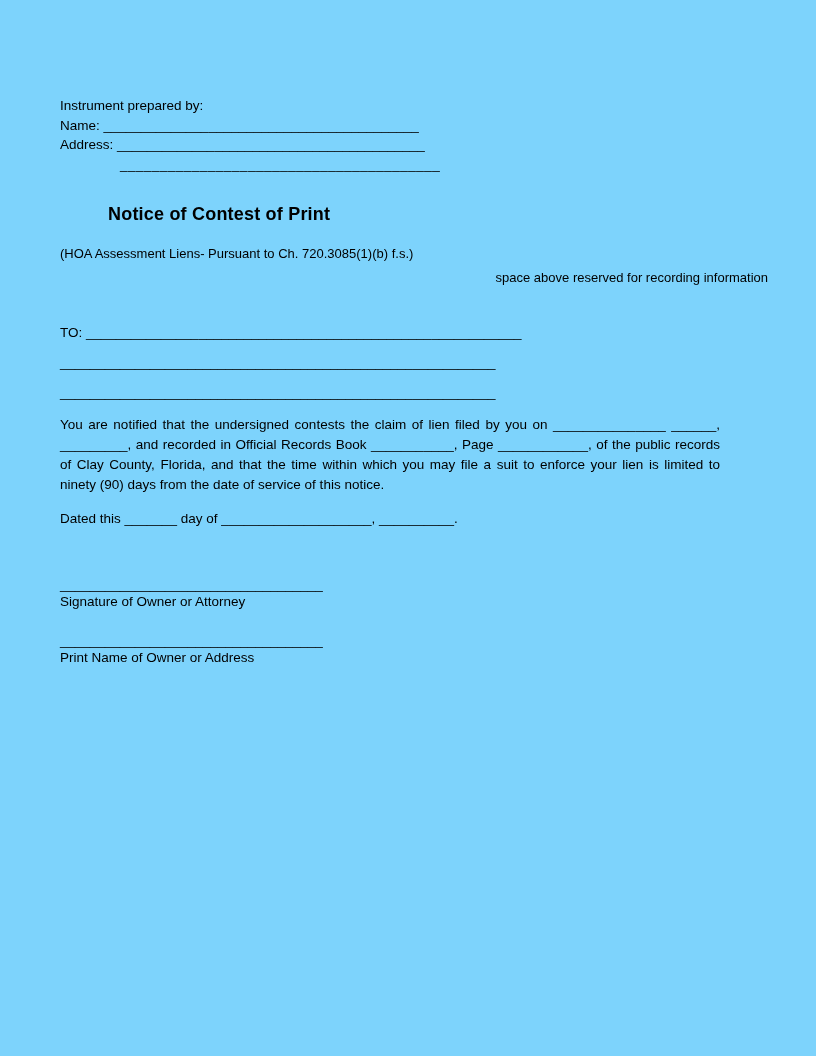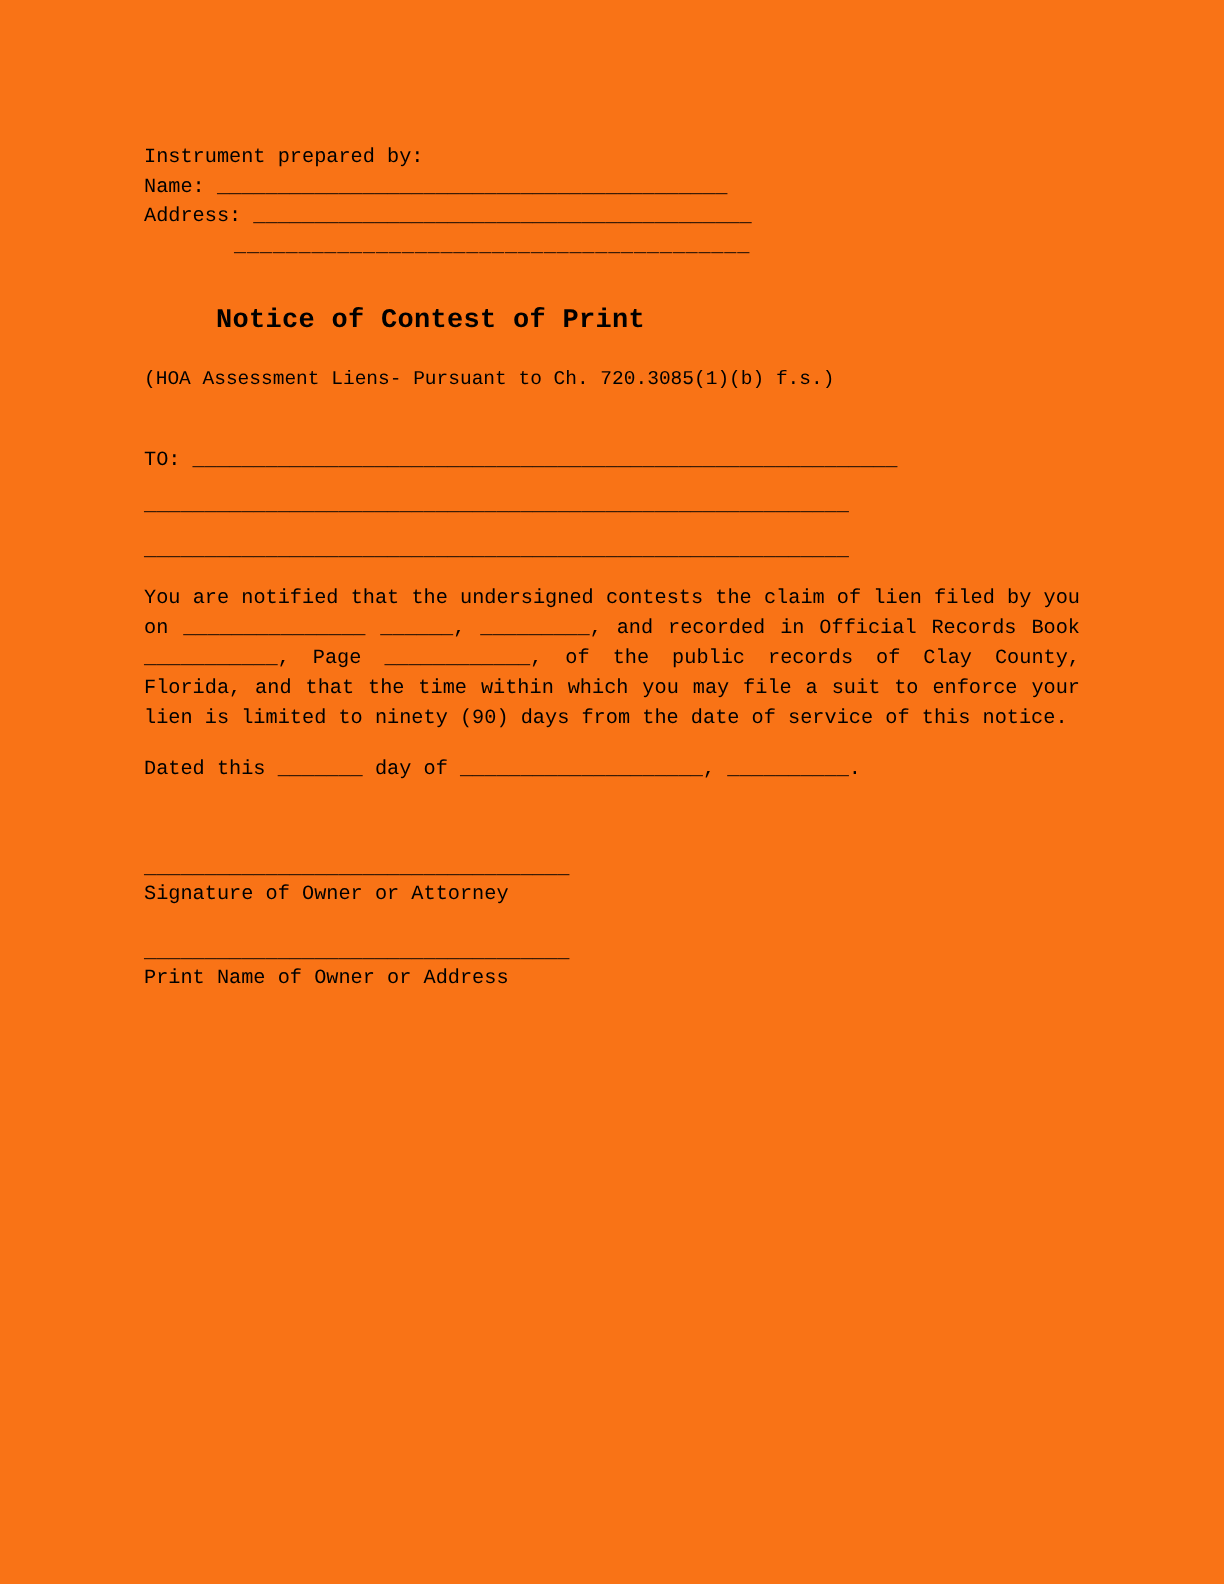--- a/index.html
+++ b/index.html
@@ -4,26 +4,26 @@
 <style>
   html, body {
     margin: 0;
     padding: 0;
     background: #ffffff;
   }
   .page {
     position: relative;
     width: 816px;
     height: 1056px;
-    background: #f97316;
+    background: #7dd3fc;
     color: #000000;
-    font-family: Liberation Mono, monospace;
+    font-family: Liberation Sans, sans-serif;
     font-size: 13.5px;
     box-sizing: border-box;
-    padding: 96px 96px 0 96px;
+    padding: 96px 96px 0 60px;
     overflow: hidden;
   }
   .prepared-by div {
     line-height: 19.5px;
     white-space: nowrap;
   }
   .prepared-extra-line {
     margin-left: 60px;
     letter-spacing: 0.5px;
   }
@@ -86,20 +86,21 @@
     <div>Instrument prepared by:</div>
     <div>Name: __________________________________________</div>
     <div>Address: _________________________________________</div>
     <div class="prepared-extra-line">________________________________________</div>
   </section>
 
   <h1 class="doc-title">Notice of Contest of Print</h1>
 
   <div class="doc-subtitle">(HOA Assessment Liens- Pursuant to Ch. 720.3085(1)(b) f.s.)</div>
 
+  <div class="recording-note">space above reserved for recording information</div>
 
   <section class="to-block">
     <div class="to-line">TO: __________________________________________________________</div>
     <div class="to-line indented">__________________________________________________________</div>
     <div class="to-line indented">__________________________________________________________</div>
   </section>
 
   <p class="body-paragraph">You are notified that the undersigned contests the claim of lien filed by you on _______________ ______, _________, and recorded in Official Records Book ___________, Page ____________, of the public records of Clay County, Florida, and that the time within which you may file a suit to enforce your lien is limited to ninety (90) days from the date of service of this notice.</p>
 
   <div class="dated-line">Dated this _______ day of ____________________, __________.</div>

